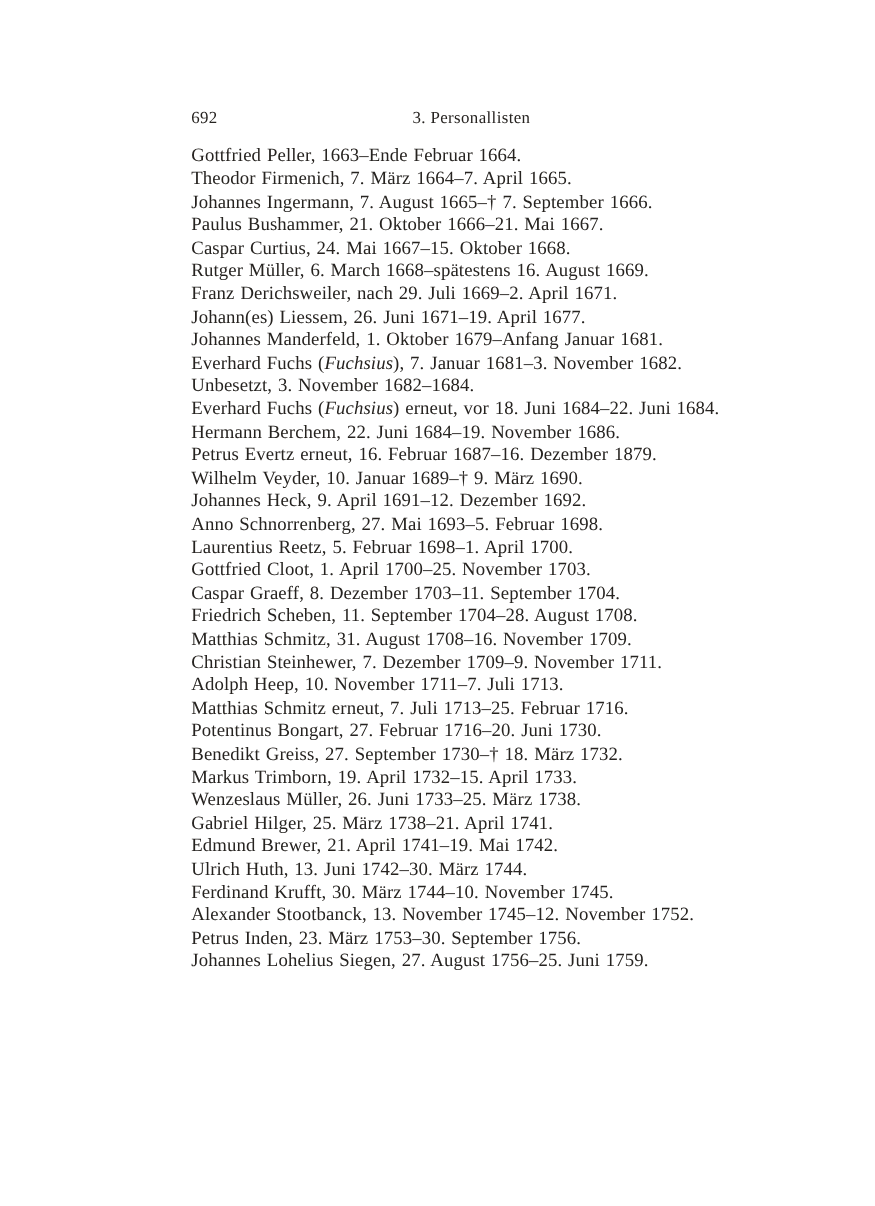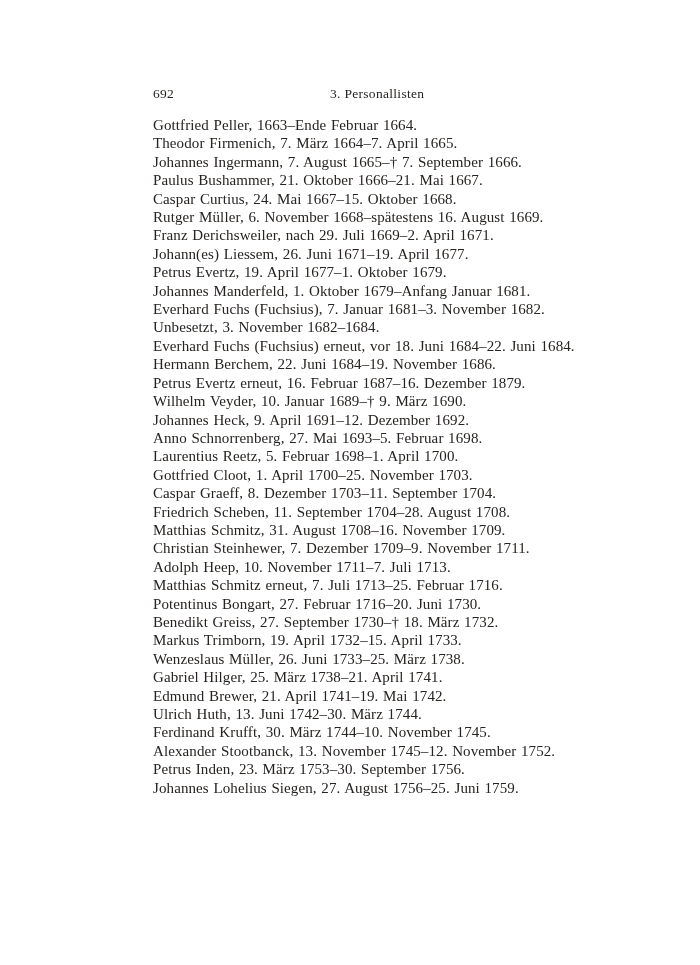--- a/index.html
+++ b/index.html
@@ -46,41 +46,41 @@
   .entry {
     margin: 0;
     padding: 0;
     font-size: 15px;
     line-height: 18.4px;
     white-space: nowrap;
     letter-spacing: 0.1px;
     word-spacing: 0.8px;
   }
   .italic {
+    font-style: italic;
     margin-top: 44px;
   }
 </style>
 </head>
 <body>
 
 <div class="page">
   <div class="pagehead">
     <span class="pagenum">692</span>
     <span class="runhead">3. Personallisten</span>
   </div>
   <div class="entries">
       <p class="entry"><span>Gottfried Peller, 1663–Ende Februar 1664.</span></p>
       <p class="entry"><span>Theodor Firmenich, 7. März 1664–7. April 1665.</span></p>
       <p class="entry"><span>Johannes Ingermann, 7. August 1665–† 7. September 1666.</span></p>
       <p class="entry"><span>Paulus Bushammer, 21. Oktober 1666–21. Mai 1667.</span></p>
       <p class="entry"><span>Caspar Curtius, 24. Mai 1667–15. Oktober 1668.</span></p>
-      <p class="entry"><span>Rutger Müller, 6. November 1668–spätestens 16. August 1669.</span></p>
+      <p class="entry"><span>Rutger Müller, 6. March 1668–spätestens 16. August 1669.</span></p>
       <p class="entry"><span>Franz Derichsweiler, nach 29. Juli 1669–2. April 1671.</span></p>
       <p class="entry"><span>Johann(es) Liessem, 26. Juni 1671–19. April 1677.</span></p>
-      <p class="entry"><span>Petrus Evertz, 19. April 1677–1. Oktober 1679.</span></p>
       <p class="entry"><span>Johannes Manderfeld, 1. Oktober 1679–Anfang Januar 1681.</span></p>
       <p class="entry"><span>Everhard Fuchs (</span><span class="italic">Fuchsius</span><span>), 7. Januar 1681–3. November 1682.</span></p>
       <p class="entry"><span>Unbesetzt, 3. November 1682–1684.</span></p>
       <p class="entry"><span>Everhard Fuchs (</span><span class="italic">Fuchsius</span><span>) erneut, vor 18. Juni 1684–22. Juni 1684.</span></p>
       <p class="entry"><span>Hermann Berchem, 22. Juni 1684–19. November 1686.</span></p>
       <p class="entry"><span>Petrus Evertz erneut, 16. Februar 1687–16. Dezember 1879.</span></p>
       <p class="entry"><span>Wilhelm Veyder, 10. Januar 1689–† 9. März 1690.</span></p>
       <p class="entry"><span>Johannes Heck, 9. April 1691–12. Dezember 1692.</span></p>
       <p class="entry"><span>Anno Schnorrenberg, 27. Mai 1693–5. Februar 1698.</span></p>
       <p class="entry"><span>Laurentius Reetz, 5. Februar 1698–1. April 1700.</span></p>

